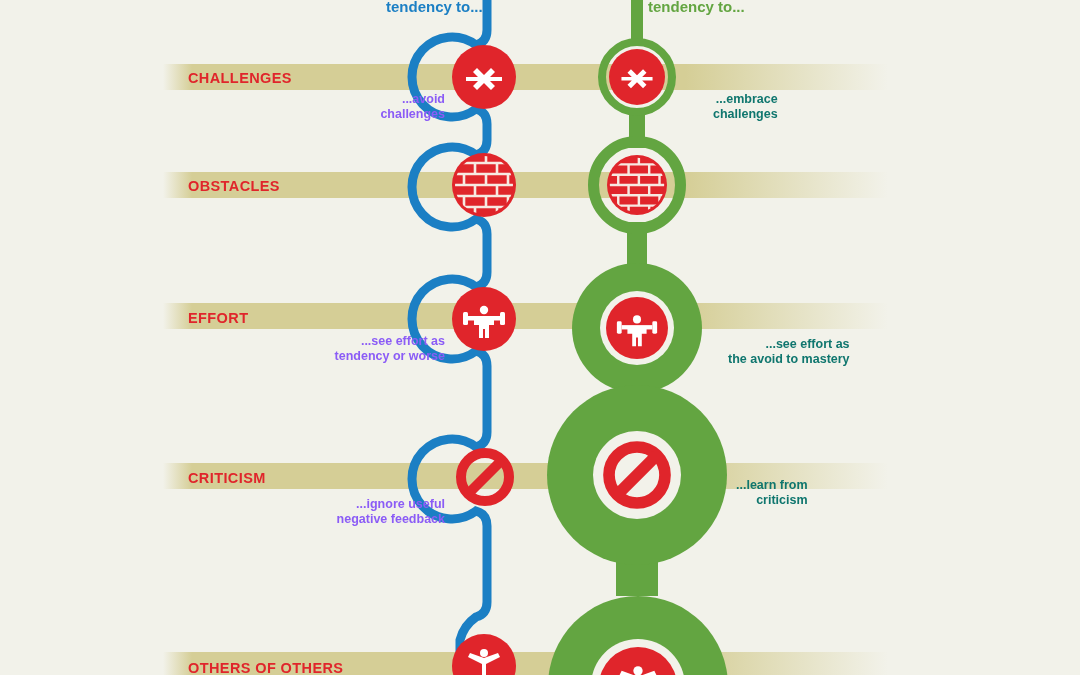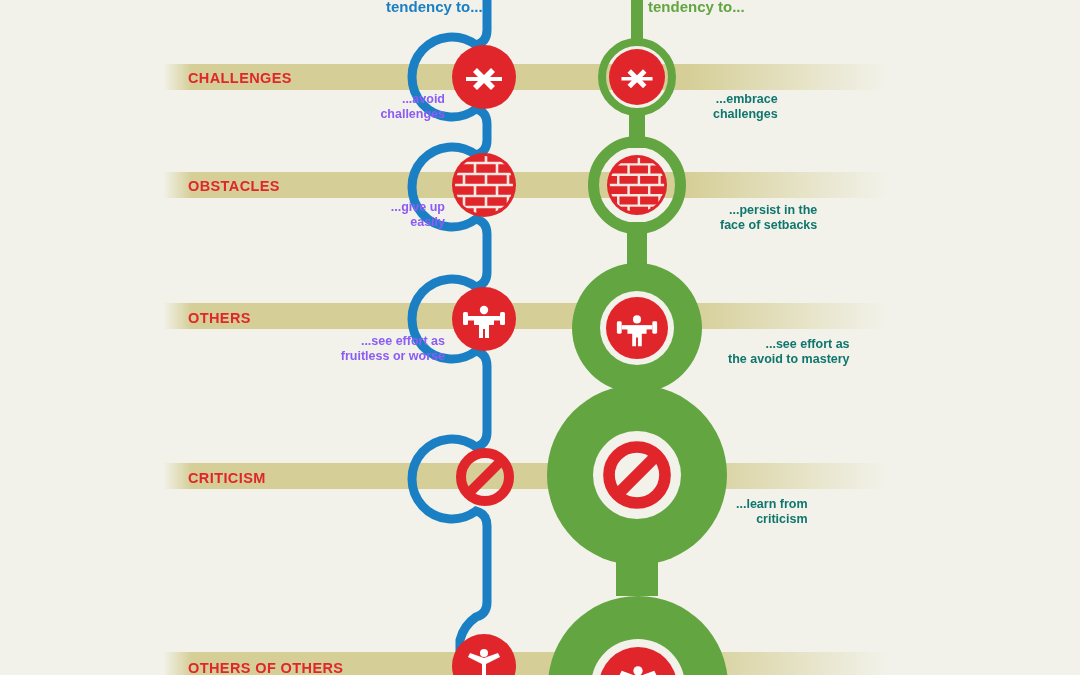--- a/index.html
+++ b/index.html
@@ -239,30 +239,22 @@
           <line x1="12" y1="43" x2="12" y2="54"></line>
             <line x1="34" y1="43" x2="34" y2="54"></line>
             <line x1="56" y1="43" x2="56" y2="54"></line>
           <line x1="23" y1="54" x2="23" y2="64"></line>
             <line x1="45" y1="54" x2="45" y2="64"></line>
         </g>
       </g>
     </svg>
   </div>
 
-  <div class="cap cap-left" style="left:300px; top:200px; width:145px;">
-    <span>...give up</span><br>
-    <span>easily</span>
-  </div>
-  <div class="cap cap-right" style="left:692px; top:203px;">
-    <span>...persist in the</span><br>
-    <span>face of setbacks</span>
-  </div>
-
-  <div class="cat-label" style="top:310px;">OTHERS</div>
+
+  <div class="cat-label" style="top:310px;">EFFORT</div>
 
   <div class="red-disc" style="left:452px; top:287px; width:64px; height:64px;">
     <svg class="icon-svg" width="48" height="48" viewBox="0 0 48 48">
       <g fill="#ffffff">
         <rect x="3" y="17" width="5" height="13" rx="1.5"></rect>
         <rect x="40" y="17" width="5" height="13" rx="1.5"></rect>
         <rect x="8" y="21" width="32" height="4.5"></rect>
         <circle cx="24" cy="15" r="4.2"></circle>
         <path d="M14,25 h20 v5 h-5 v13 h-4 v-9 h-2 v9 h-4 v-13 h-5 z"></path>
       </g>
@@ -278,21 +270,21 @@
         <rect x="40" y="17" width="5" height="13" rx="1.5"></rect>
         <rect x="8" y="21" width="32" height="4.5"></rect>
         <circle cx="24" cy="15" r="4.2"></circle>
         <path d="M14,25 h20 v5 h-5 v13 h-4 v-9 h-2 v9 h-4 v-13 h-5 z"></path>
       </g>
     </svg>
   </div>
 
   <div class="cap cap-left" style="left:270px; top:334px; width:175px;">
     <span>...see effort as</span><br>
-    <span>fruitless or worse</span>
+    <span>tendency or worse</span>
   </div>
   <div class="cap cap-right" style="left:700px; top:337px;">
     <span>...see effort as</span><br>
     <span>the avoid to mastery</span>
   </div>
 
   <div class="cat-label" style="top:470px;">CRITICISM</div>
 
   <div class="red-disc" style="left:455px; top:447px; width:60px; height:60px; background:transparent;">
     <svg class="icon-svg" width="60" height="60" viewBox="0 0 60 60">
@@ -303,21 +295,25 @@
 
   <div class="green-disc" style="left:547px; top:385px; width:180px; height:180px;"></div>
   <div class="white-ring" style="left:593px; top:431px; width:88px; height:88px;"></div>
   <div class="node" style="left:602px; top:440px; width:70px; height:70px;">
     <svg class="icon-svg" width="70" height="70" viewBox="0 0 60 60">
       <circle cx="30" cy="30" r="24" fill="none" stroke="#e0252b" stroke-width="10"></circle>
       <line x1="13" y1="47" x2="47" y2="13" stroke="#e0252b" stroke-width="10"></line>
     </svg>
   </div>
 
-  <div class="cap cap-right" style="left:708px; top:497px;">
+  <div class="cap cap-left" style="left:280px; top:497px; width:165px;">
+    <span>...ignore useful</span><br>
+    <span>negative feedback</span>
+  </div>
+  <div class="cap cap-right" style="left:708px; top:478px;">
     <span>...learn from</span><br>
     <span>criticism</span>
   </div>
 
   <div class="cat-label" style="top:660px;">OTHERS OF OTHERS</div>
 
   <div class="green-disc" style="left:548px; top:596px; width:180px; height:180px;"></div>
   <div class="white-ring" style="left:591px; top:639px; width:94px; height:94px;"></div>
   <div class="red-disc" style="left:599px; top:647px; width:78px; height:78px;">
     <svg class="icon-svg" width="56" height="56" viewBox="0 0 48 48">

